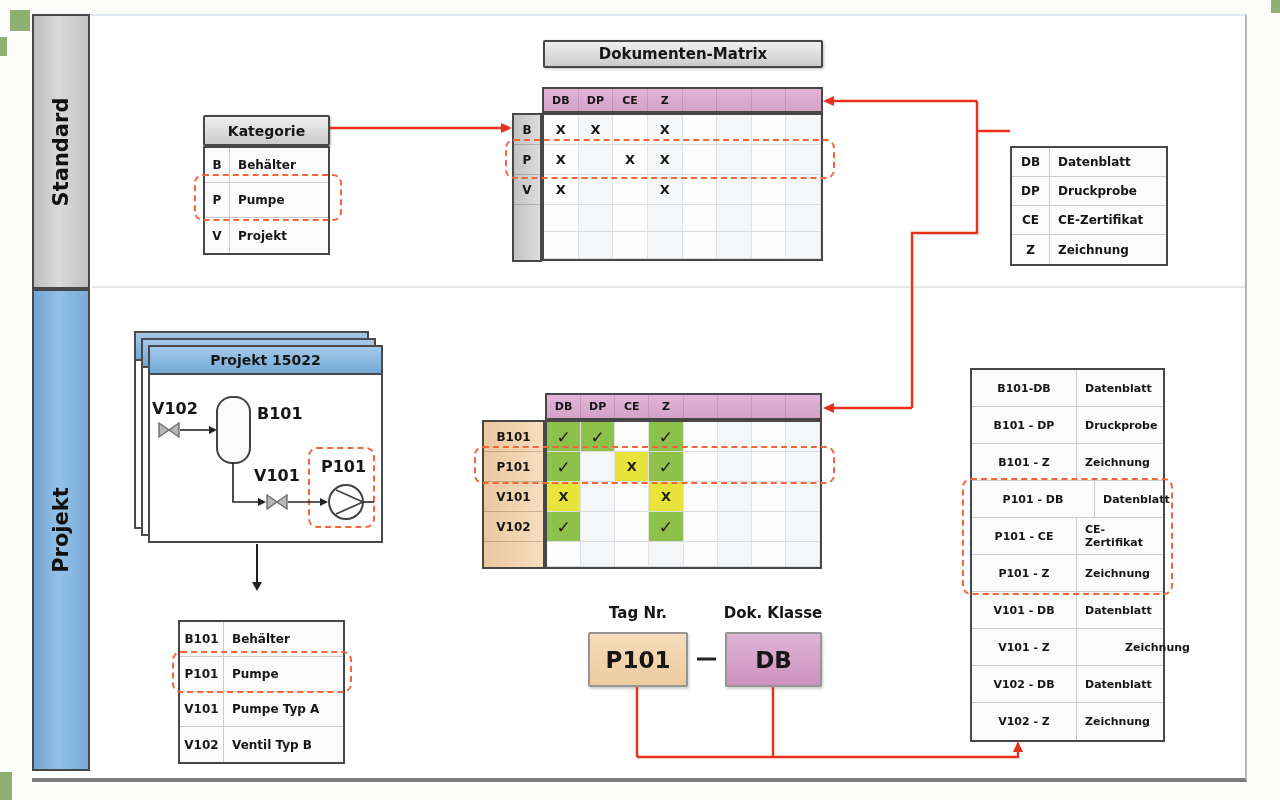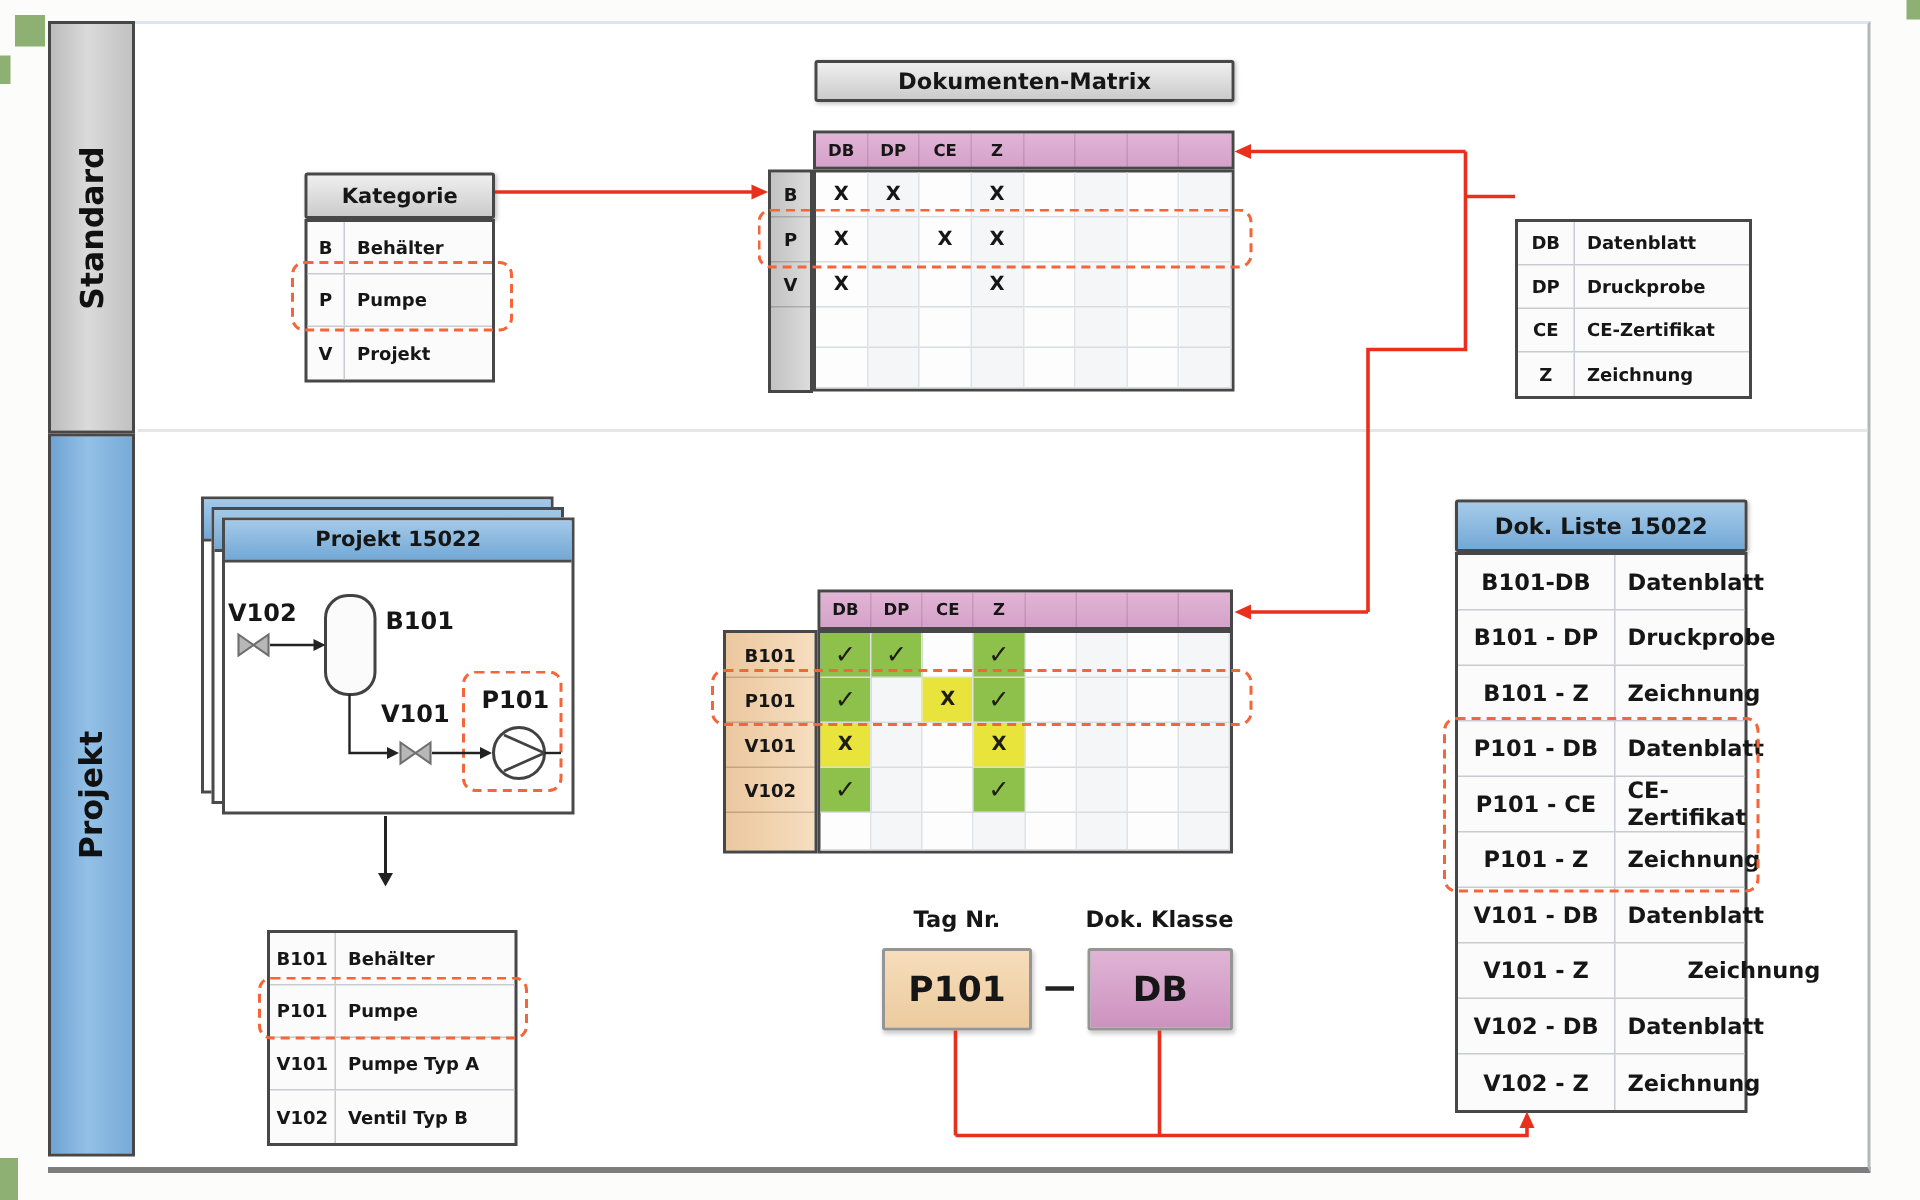--- a/index.html
+++ b/index.html
@@ -41,21 +41,21 @@
             border-right:1px solid #e0e3e6; border-bottom:1px solid #d9dde1; }
   .m-cell.ok  { background:#8dc14c; font-size:17px; color:#1d1d10; }
   .m-cell.bad { background:#e9e43b; color:#1d1d10; }
 
   .list-body { position:absolute; border:2px solid #474747; background:#fbfbfb; }
   .l-row { display:flex; border-bottom:1px solid #c8ccd0; }
   .l-row:last-child { border-bottom:none; }
   .l-id { display:flex; align-items:center; justify-content:center; font-weight:700; font-size:12px;
           border-right:1px solid #c8ccd0; flex:none; }
   .l-label { display:flex; align-items:center; padding-left:8px; font-weight:700; font-size:12px; }
-  .t-dokliste .l-id, .t-dokliste .l-label { font-size:15px; }
+  .t-dokliste .l-id, .t-dokliste .l-label { font-size:11px; }
 
   .card { position:absolute; width:235px; height:198px; border:2px solid #4a4a4a; background:#fff; }
   .chead { height:28px; border-bottom:2px solid #4a4a4a; background:linear-gradient(#a4c9e8,#73a8d6);
            display:flex; align-items:center; justify-content:center; font-weight:700; font-size:14px; }
   .eqlabel { position:absolute; font-weight:700; font-size:16px; }
 
   .boxlabel { position:absolute; width:120px; text-align:center; font-weight:700; font-size:15px; }
   .tagbox { position:absolute; display:flex; align-items:center; justify-content:center;
             font-size:23px; font-weight:700; border:2px solid #959595; border-radius:2px;
             box-shadow:1px 2px 3px rgba(0,0,0,.2); }
@@ -264,36 +264,35 @@
       <div class="l-row" style="height: 35px;">
         <div class="l-id" style="width: 44px;">V101</div>
         <div class="l-label">Pumpe Typ A</div>
       </div>
       <div class="l-row" style="height: 35px;">
         <div class="l-id" style="width: 44px;">V102</div>
         <div class="l-label">Ventil Typ B</div>
       </div>
     </div>
 
-  <div class="titlebar tb-blue" style="left:970px;top:333px;width:195px;height:35px;">Dok. Liste 15022</div>
   <div class="list-body t-dokliste" style="left:970px;top:368px;width:195px;">
       <div class="l-row" style="height: 37px;">
         <div class="l-id" style="width: 105px;">B101-DB</div>
         <div class="l-label">Datenblatt</div>
       </div>
       <div class="l-row" style="height: 37px;">
         <div class="l-id" style="width: 105px;">B101 - DP</div>
         <div class="l-label">Druckprobe</div>
       </div>
       <div class="l-row" style="height: 37px;">
         <div class="l-id" style="width: 105px;">B101 - Z</div>
         <div class="l-label">Zeichnung</div>
       </div>
       <div class="l-row" style="height: 37px;">
-        <div class="l-id" style="width: 105px;">P101 - DB</div>
+        <div class="l-id" style="width: 123px;">P101 - DB</div>
         <div class="l-label">Datenblatt</div>
       </div>
       <div class="l-row" style="height: 37px;">
         <div class="l-id" style="width: 105px;">P101 - CE</div>
         <div class="l-label">CE-Zertifikat</div>
       </div>
       <div class="l-row" style="height: 37px;">
         <div class="l-id" style="width: 105px;">P101 - Z</div>
         <div class="l-label">Zeichnung</div>
       </div>

